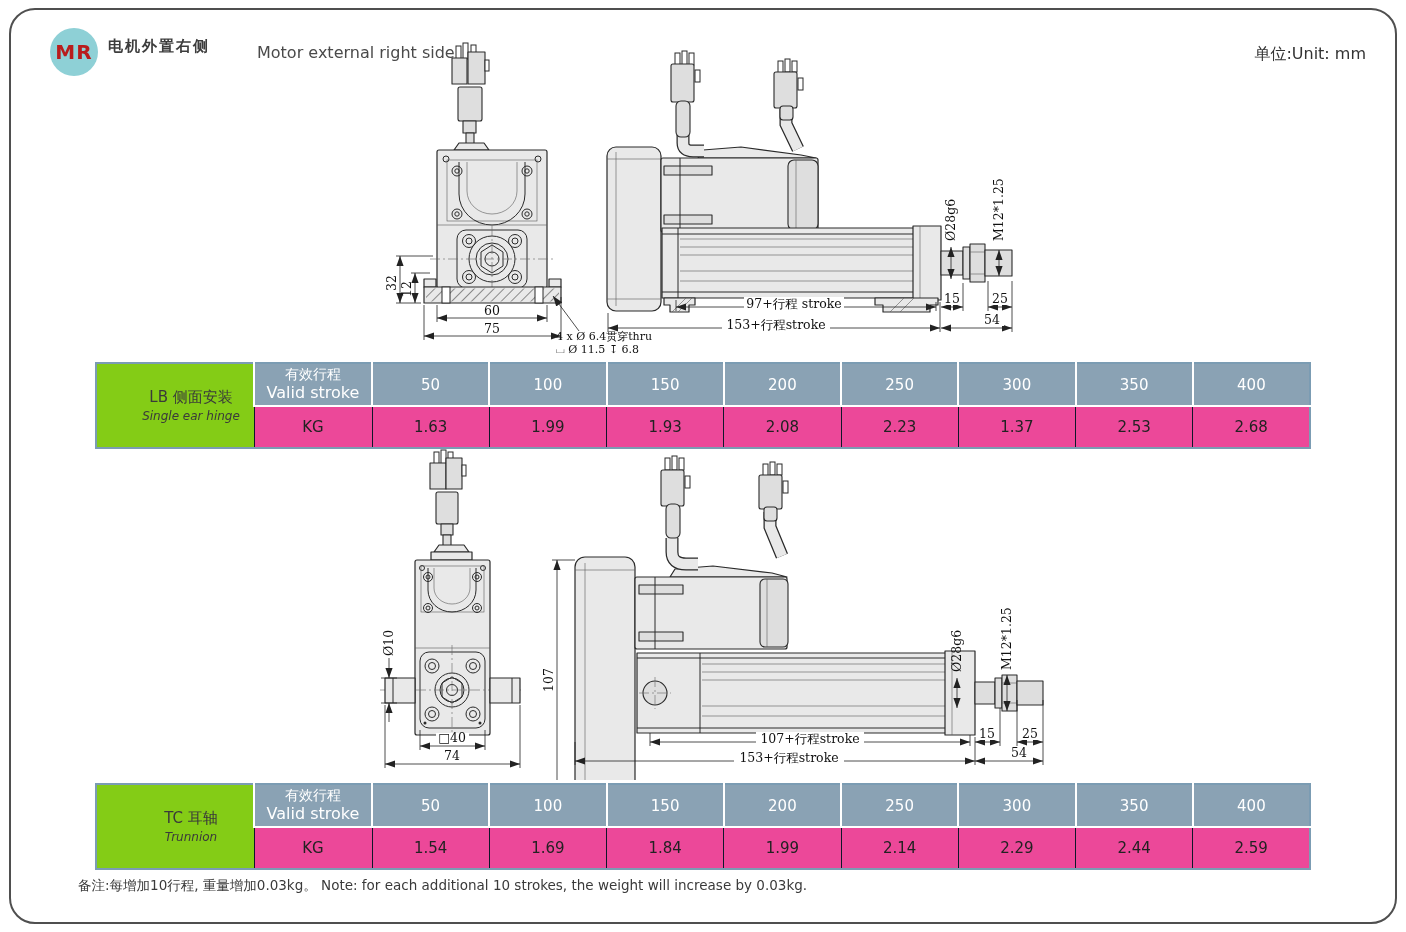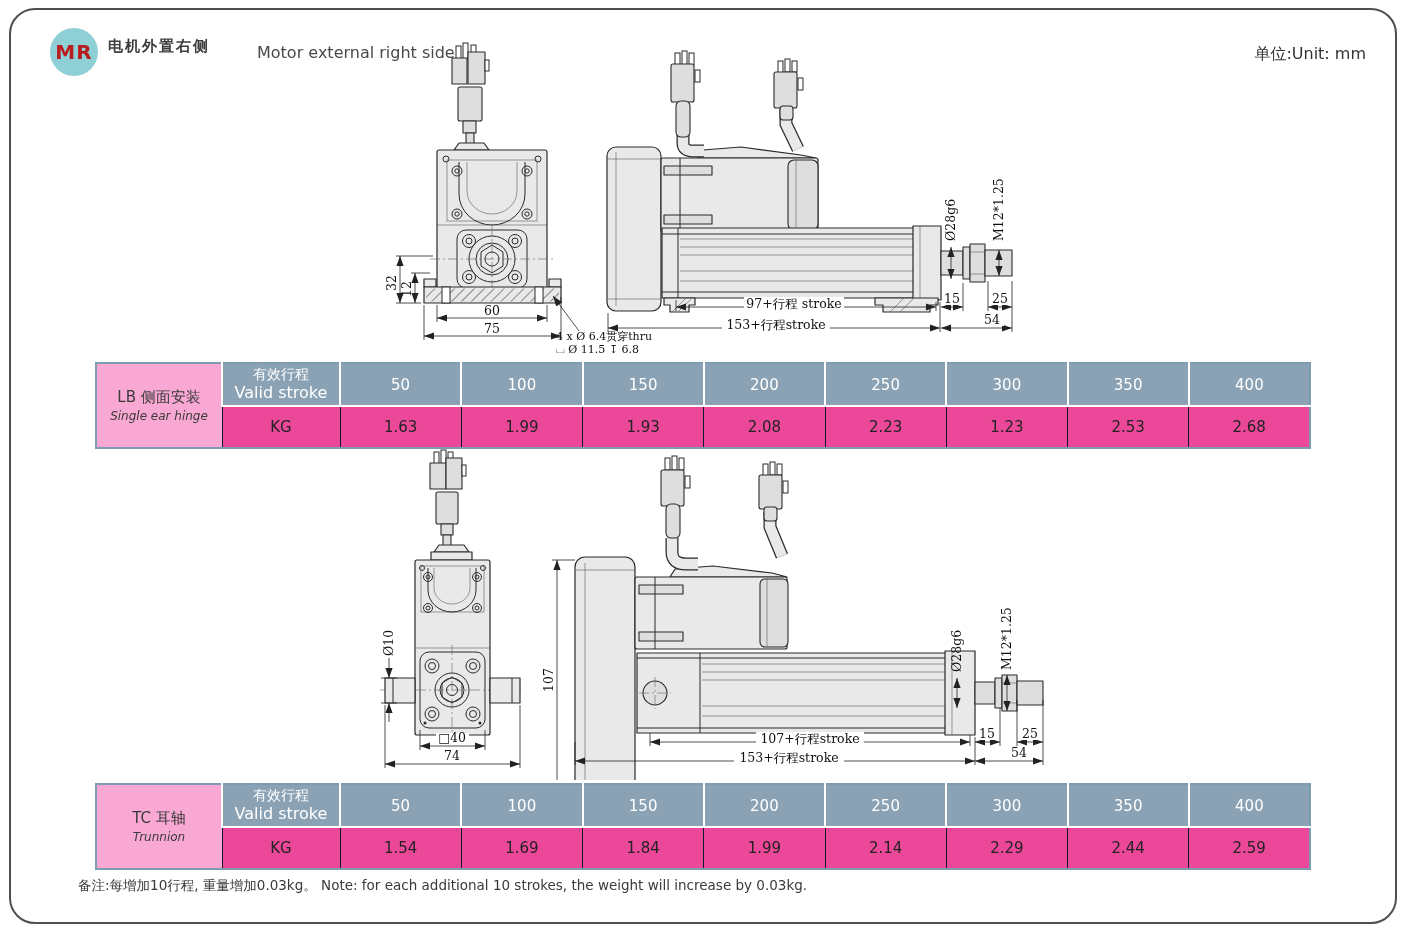--- a/index.html
+++ b/index.html
@@ -11,21 +11,21 @@
   .badge{position:absolute;left:50px;top:28px;width:48px;height:48px;border-radius:50%;
        background:#8ed0d6;color:#b91c1c;font-size:20px;font-weight:bold;
        display:flex;align-items:center;justify-content:center;letter-spacing:1px;}
   .title-zh{position:absolute;left:108px;top:37px;font-size:15px;font-weight:600;color:#3d3d3d;letter-spacing:2px;}
   .title-en{position:absolute;left:257px;top:43px;font-size:16px;color:#4a4a4a;}
   .unit{position:absolute;right:40px;top:44px;font-size:16px;color:#333;}
   
   table.spec{position:absolute;left:95px;width:1216px;border-collapse:collapse;table-layout:fixed;
        border:2px solid #7b9cb3;}
   table.spec td, table.spec th{border:1px solid #0f172a;text-align:center;vertical-align:middle;padding:0;}
-  table.spec .label-cell{background:#f9a8d4;width:124px;font-size:15px;color:#3a3a3a;line-height:1.4;}
+  table.spec .label-cell{background:#84cc16;width:124px;font-size:15px;color:#3a3a3a;line-height:1.4;padding-left:32px;}
   table.spec .label-cell .en{font-size:12px;font-style:italic;}
   table.spec th{background:#8aa2b4;color:#fff;font-weight:normal;font-size:15px;height:41px;
        border-left:2px solid #fff;border-bottom:2px solid #fff;}
   table.spec th.stroke-head{width:116px;font-size:14px;line-height:1.25;}
   table.spec th.stroke-head .en{font-size:16px;}
   table.spec td.val{background:#ec4899;height:40px;font-size:15px;color:#222;}
   #table-lb{top:362px;}
   #table-tc{top:783px;}
   .note{position:absolute;left:78px;top:877px;font-size:13.5px;color:#3a3a3a;}
   
@@ -399,21 +399,21 @@
     <th>350</th>
     <th>400</th>
   </tr>
   <tr>
     <td class="val">KG</td>
     <td class="val">1.63</td>
     <td class="val">1.99</td>
     <td class="val">1.93</td>
     <td class="val">2.08</td>
     <td class="val">2.23</td>
-    <td class="val">1.23</td>
+    <td class="val">1.37</td>
     <td class="val">2.53</td>
     <td class="val">2.68</td>
   </tr>
 </tbody>
   </table>
 
 <table id="table-tc" class="spec">
   <tbody>
       <tr>
     <td class="label-cell" rowspan="2">

